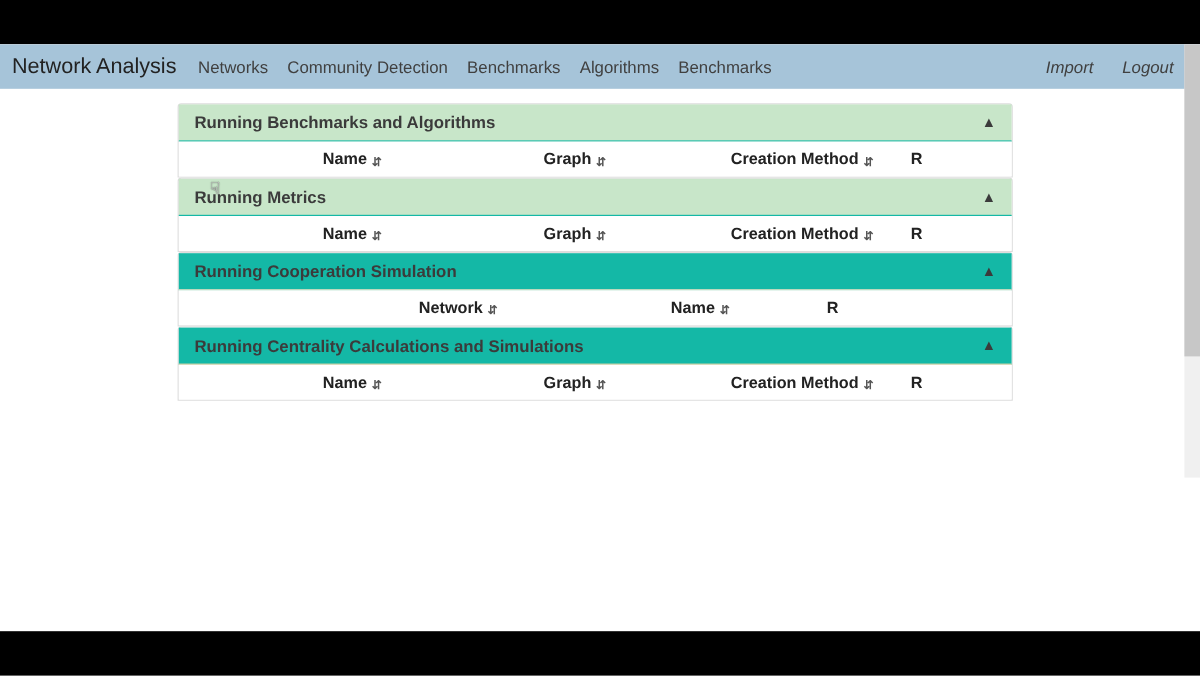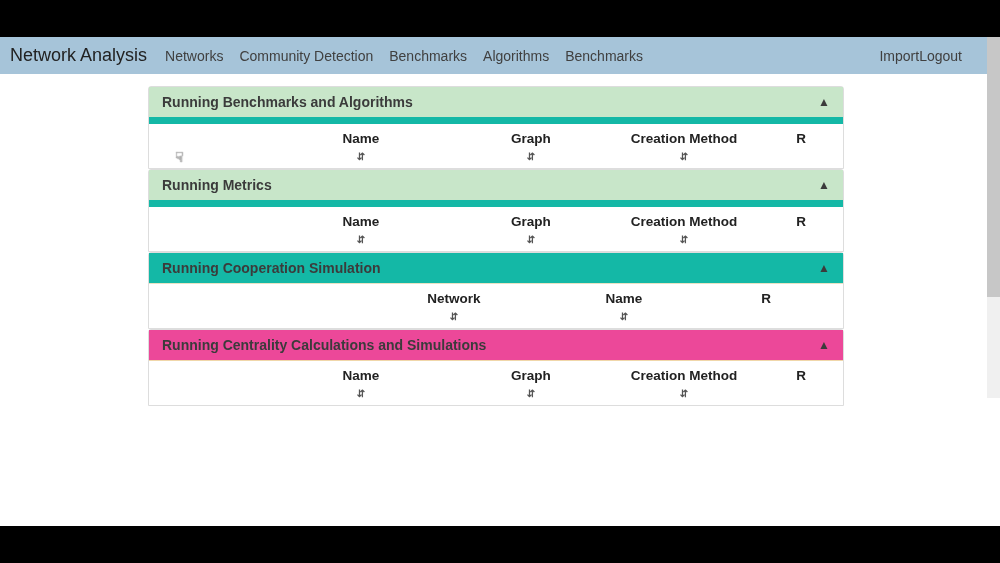--- a/index.html
+++ b/index.html
@@ -14,49 +14,49 @@
     .navbar { 
       display: flex; align-items: center; 
       background: #a6c4d9; 
       height: 37px; 
       padding: 0 10px;
       color: #555;
     }
     .brand { font-size: 18px; color: #222; margin-right: 18px; font-weight: 400;}
     .nav-links { display: flex; gap: 16px; flex: 1; }
     .nav-link { color: #404040; font-size: 14px; cursor: pointer; }
-    .nav-right { display: flex; gap: 0; margin-right: 28px;}
+    .nav-right { display: flex; gap: 24px; margin-right: 12px; font-style: italic;}
     
     .content { padding: 12px 0 0 0; width: 696px; margin-left: 148px; }
     
     .panel { border: 1px solid #ddd; border-radius: 3px 3px 0 0; margin-bottom: 0; }
     .panel-header {
       padding: 7px 13px;
       font-weight: 600;
       font-size: 14px;
       color: #3b3b3b;
       display: flex;
       justify-content: space-between;
       align-items: center;
     }
-    .panel-green .panel-header { background: #c8e6c9; border-bottom:7px solid #14b8a6;}
+    .panel-green .panel-header { background: #c8e6c9; border-bottom:1px solid #14b8a6;}
     .panel-yellow .panel-header { background: #14b8a6; border-bottom:1px solid #e8e2c4;}
-    .panel-orange .panel-header { background: #ec4899; border-bottom:1px solid #f0d7aa;}
+    .panel-orange .panel-header { background: #14b8a6; border-bottom:1px solid #f0d7aa;}
     
     .chevron { font-size: 12px; user-select: none; }
     
     .tbl-head {
       display: flex;
       padding: 7px 0;
       font-weight: 600;
       font-size: 13.5px;
       color: #222;
       background: #fff;
     }
-    .col { display:flex; align-items:center; gap:4px;flex-direction:column; }
+    .col { display:flex; align-items:flex-end; gap:4px; }
     .c1 { flex: 0 0 120px; } 
     .c2 { flex: 0 0 184px; }
     .c3 { flex: 0 0 156px; }
     .c4 { flex: 0 0 150px; }
     .c5 { flex: 1; }
     
     
     .s1 { flex: 0 0 200px;}
     .s2 { flex: 0 0 210px;}
     .s3 { flex: 0 0 130px;}

